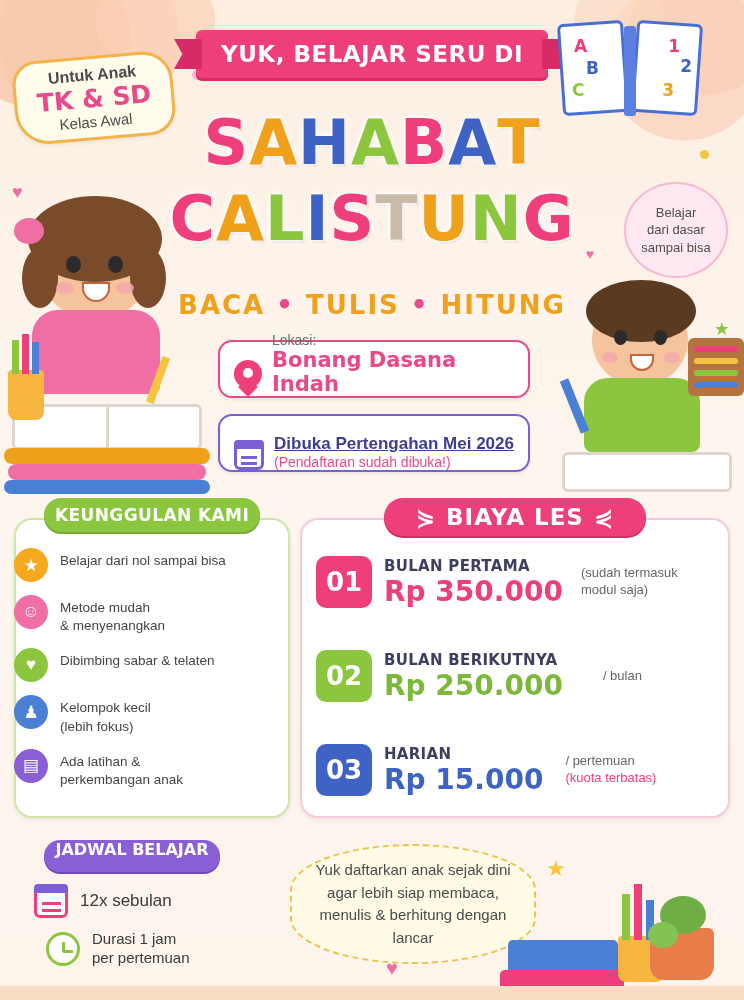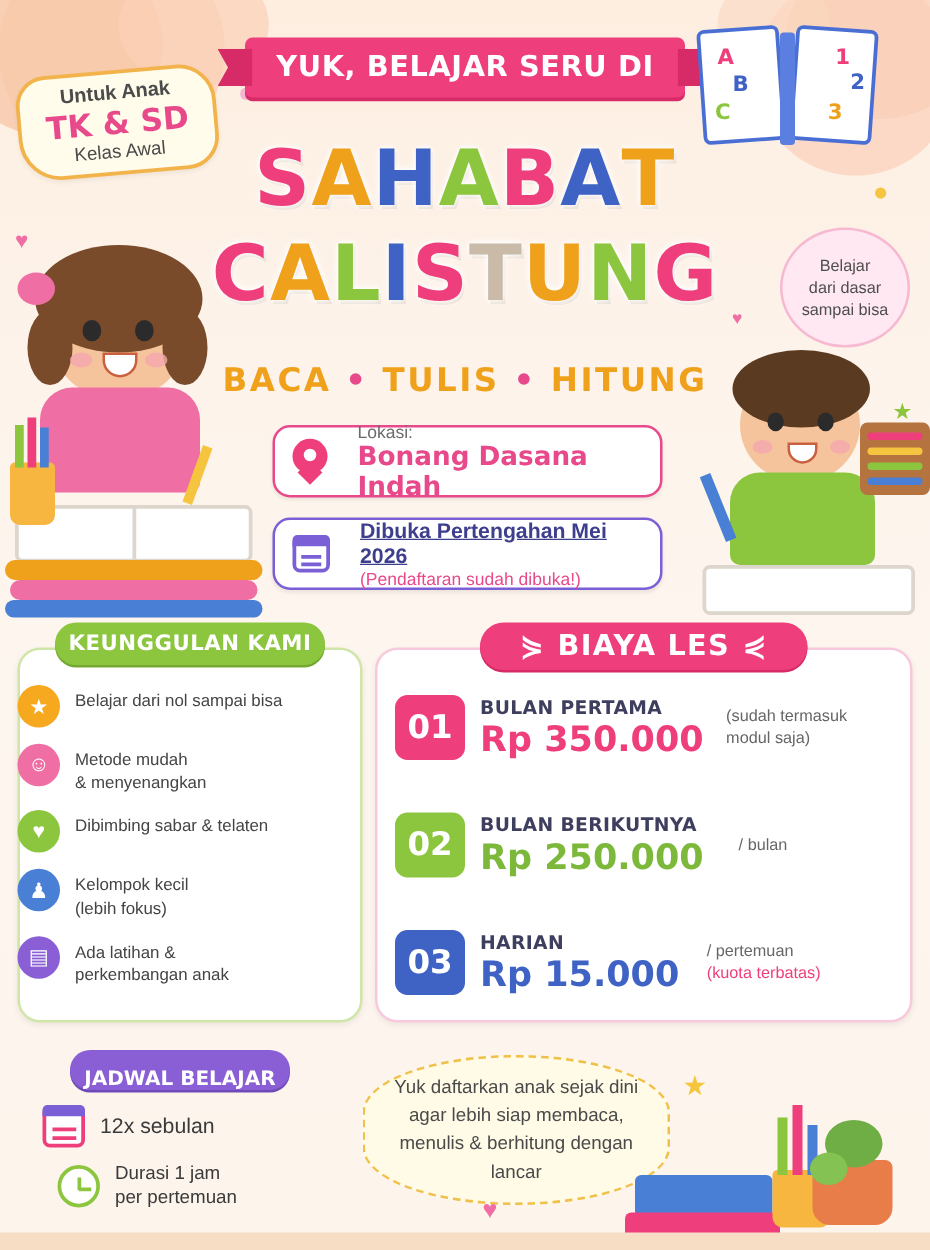--- a/index.html
+++ b/index.html
@@ -99,21 +99,21 @@
   
   .kid { position: absolute; }
   .girl { left: 4px; top: 190px; width: 210px; height: 300px; }
   .boy  { right: 6px; top: 280px; width: 180px; height: 215px; }
   .circle { position: absolute; border-radius: 50%; }
   .rrect { position: absolute; border-radius: 10px; }
 
   
   .info-box {
     position: absolute; background: #fff; border-radius: 14px;
-    display: flex; align-items: center; gap: 24px; padding: 0 14px;
+    display: flex; align-items: flex-end; gap: 10px; padding: 0 14px;
     box-shadow: 0 2px 3px rgba(0,0,0,.07);
   }
   .info-loc { left: 218px; top: 340px; width: 312px; height: 58px; border: 2px solid #e8498b; }
   .info-date { left: 218px; top: 414px; width: 312px; height: 58px; border: 2px solid #7b5fd6; }
   .info-loc .lbl { font-size: 14px; color: #6b6b6b; }
   .info-loc .val { font-size: 21px; color: #e8498b; font-weight: bold; font-family: "DejaVu Sans", sans-serif; }
   .info-date .val { font-size: 17px; color: #3e3e8e; font-weight: bold; text-decoration: underline; }
   .info-date .sub { font-size: 14px; color: #e8498b; }
 
   .pin { width: 28px; height: 36px; position: relative; flex: none; }
@@ -153,22 +153,22 @@
     width: 56px; height: 52px; border-radius: 10px; display:flex; align-items:center; justify-content:center;
     color:#fff; font-size: 26px; font-weight: bold; font-family: "DejaVu Sans", sans-serif; flex:none;
   }
   .fee-label { font-size: 15px; font-weight: bold; color: #3e3e5e; font-family: "DejaVu Sans", sans-serif; letter-spacing:.3px; }
   .fee-price { font-size: 28px; font-weight: bold; font-family: "DejaVu Sans", sans-serif; }
   .fee-note { font-size: 13px; color: #666; line-height: 1.3; }
   .fee-note.pink { color: #ef3e7c; }
 
   
   .sch-head {
-    position: absolute; left: 56px; top: 840px; width: 176px; height: 32px;
-    background: #8a5fd6; border-radius: 16px; display: flex; align-items: flex-end; justify-content: center;
+    position: absolute; left: 44px; top: 840px; width: 176px; height: 32px;
+    background: #8a5fd6; border-radius: 16px; display: flex; align-items: flex-start; justify-content: center;
     color: #fff; font-weight: bold; font-size: 16px; font-family: "DejaVu Sans", sans-serif;
     box-shadow: 0 2px 0 #6f49b5;
   }
   .sch-item { position: absolute; display: flex; align-items: center; gap: 12px; }
   .sch-txt { font-size: 17px; color: #3a3a3a; line-height: 1.25; }
 
   
   .cta {
     position: absolute; left: 290px; top: 844px; width: 246px; height: 120px;
     background: #fffbe6; border: 2px dashed #f0c04a; border-radius: 50% / 38%;
@@ -349,21 +349,21 @@
     <div class="fee-note" style="white-space:pre-line; margin-left:6px;">(sudah termasuk
 modul saja)</div>
   </div>
 
   <div class="fee-row" style="left:316px; top:650px; width:400px;">
     <div class="fee-num" style="background:#8cc63f;">02</div>
     <div>
       <div class="fee-label">BULAN BERIKUTNYA</div>
       <div class="fee-price" style="color:#7cb83a;">Rp 250.000</div>
     </div>
-    <div class="fee-note" style="margin-left:16px;">/ bulan</div>
+    <div class="fee-note" style="margin-left:28px;">/ bulan</div>
   </div>
 
   <div class="fee-row" style="left:316px; top:744px; width:400px;">
     <div class="fee-num" style="background:#3f63c4;">03</div>
     <div>
       <div class="fee-label">HARIAN</div>
       <div class="fee-price" style="color:#3f63c4;">Rp 15.000</div>
     </div>
     <div style="margin-left:10px;">
       <div class="fee-note">/ pertemuan</div>

